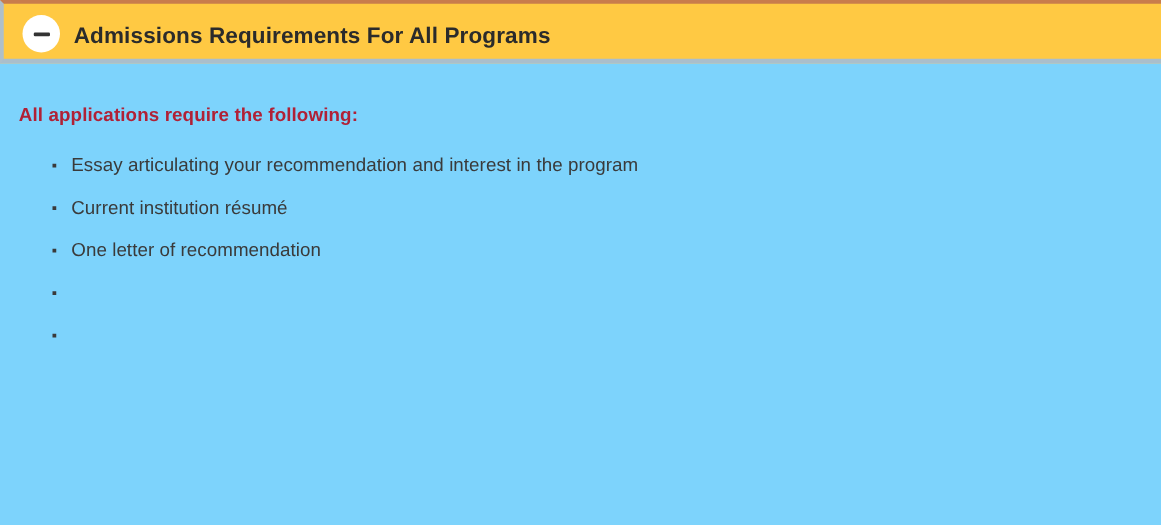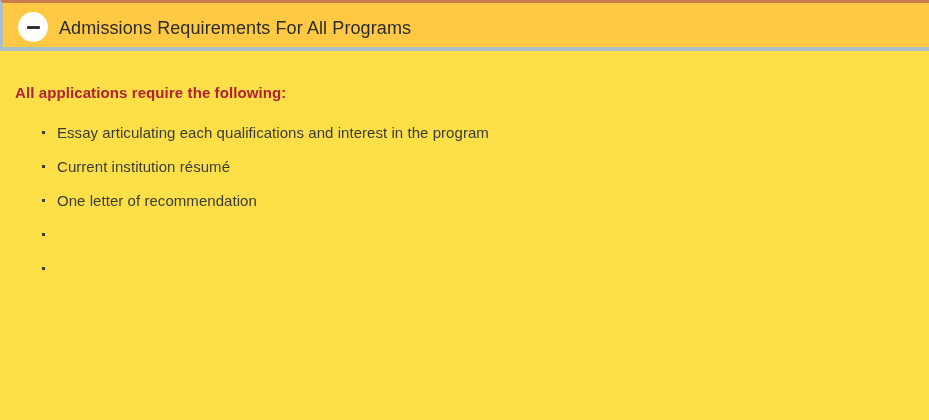--- a/index.html
+++ b/index.html
@@ -59,33 +59,33 @@
     border-radius: 1px;
   }
 
   .accordion-title {
     position: absolute;
     left: 56px;
     top: 12px;
     font-size: 18px;
     line-height: 26px;
     color: #2b2b2b;
-    font-weight: 400;
+    font-weight: 700;
     letter-spacing: 0.1px;
     white-space: nowrap;
   }
 
   
   .accordion-body {
     position: absolute;
     left: 0;
     top: 51px;
     width: 929px;
     height: 369px;
-    background: #fde047;
+    background: #7dd3fc;
   }
 
   .requirements-heading {
     position: absolute;
     left: 15px;
     top: 32px;
     margin: 0;
     font-size: 15px;
     line-height: 20px;
     font-weight: bold;
@@ -134,21 +134,21 @@
     </span>
     <span class="accordion-title">Admissions Requirements For All Programs</span>
   </div>
 
   <div class="accordion-body">
     <p class="requirements-heading">All applications require the following:</p>
 
     <ul class="requirements-list">
       <li>
         <span class="bullet"></span>
-        <span>Essay articulating each qualifications and interest in the program</span>
+        <span>Essay articulating your recommendation and interest in the program</span>
       </li>
       <li>
         <span class="bullet"></span>
         <span>Current institution résumé</span>
       </li>
       <li>
         <span class="bullet"></span>
         <span>One letter of recommendation</span>
       </li>
       <li>

